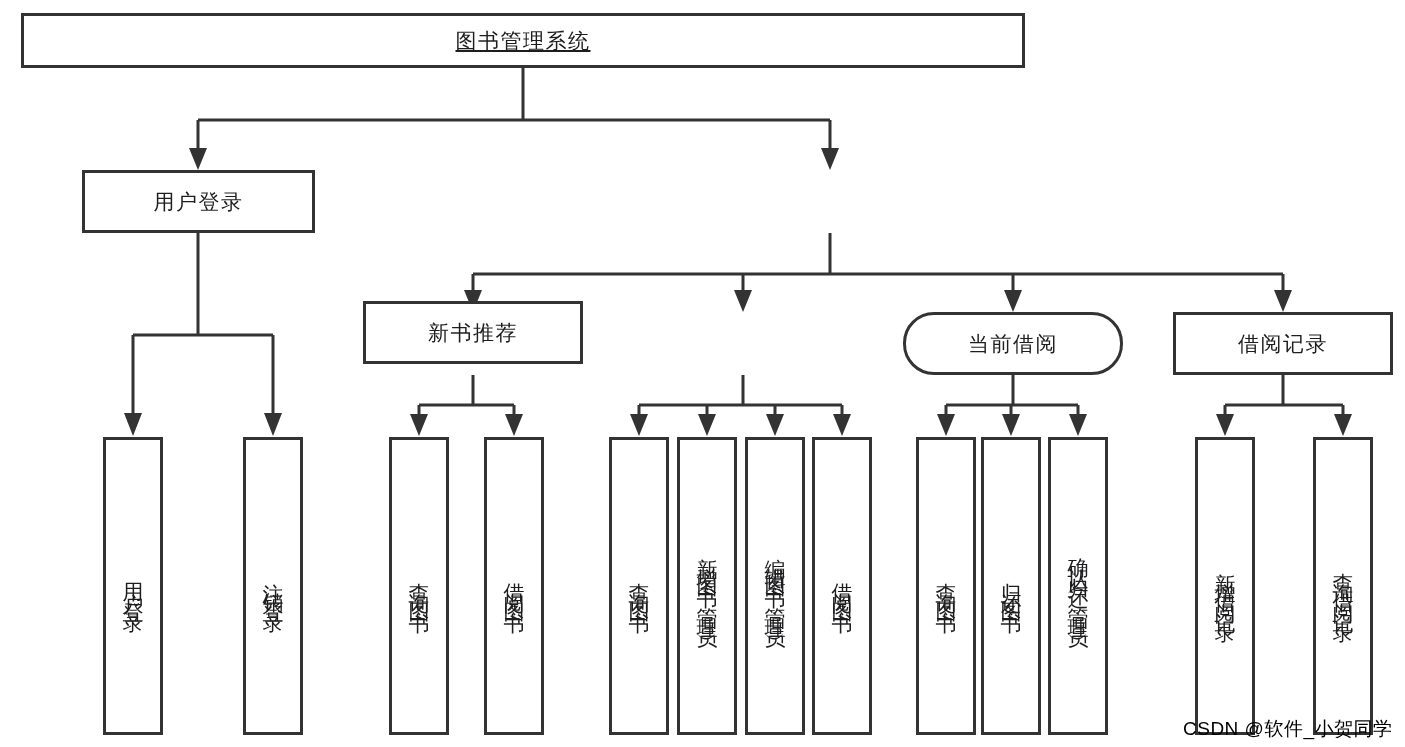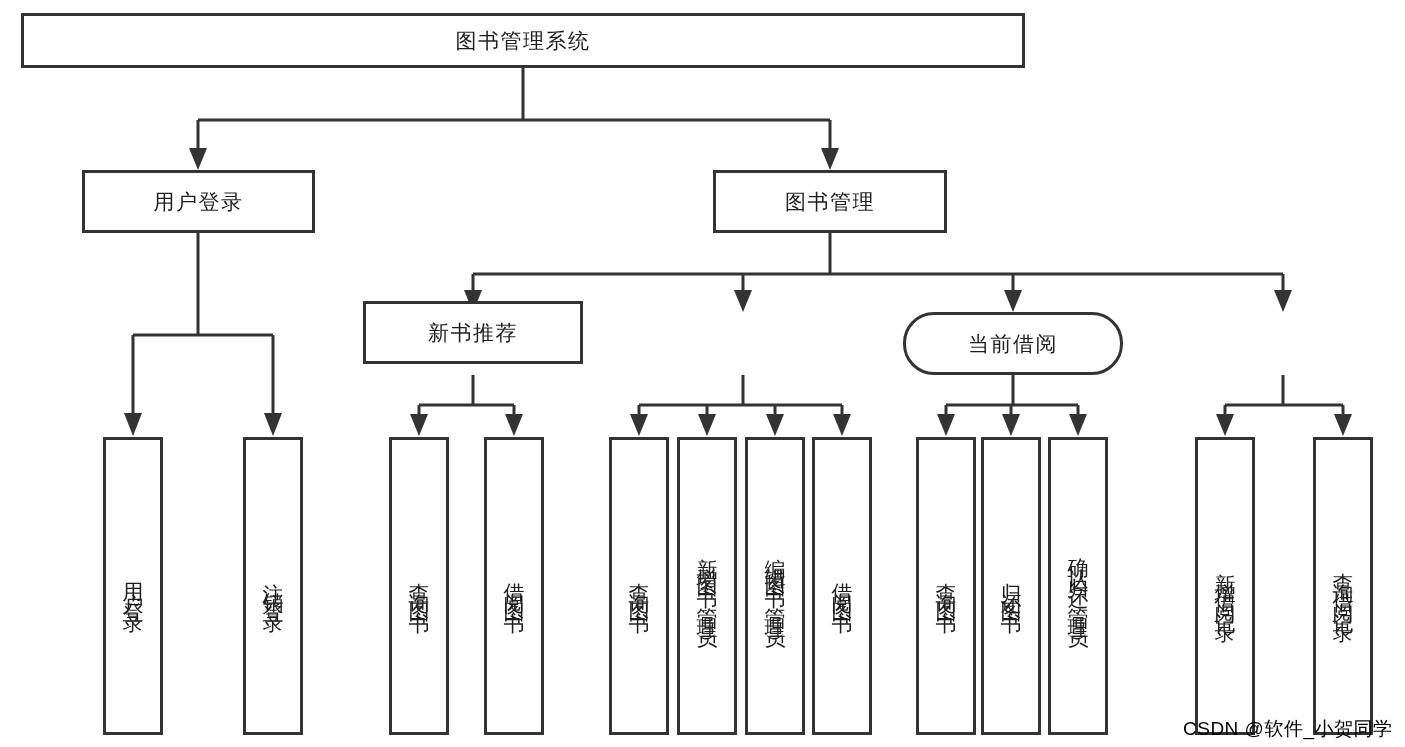--- a/index.html
+++ b/index.html
@@ -71,36 +71,36 @@
 
       <polygon points="937,414 955,414 946,436"></polygon>
       <polygon points="1002,414 1020,414 1011,436"></polygon>
       <polygon points="1069,414 1087,414 1078,436"></polygon>
 
       <polygon points="1216,414 1234,414 1225,436"></polygon>
       <polygon points="1334,414 1352,414 1343,436"></polygon>
     </g>
   </svg>
 
-  <div class="node h" style="left:21px; top:13px; width:1004px; height:55px;">
+  <div class="node h" style="left:21px; top:13px; width:1004px; height:55px;text-decoration:underline;">
     <span>图书管理系统</span>
   </div>
 
   <div class="node h" style="left:82px; top:170px; width:233px; height:63px;">
     <span>用户登录</span>
-  </div>
-  <div class="node h" style="left:713px; top:170px; width:234px; height:63px;">
-    <span>图书管理</span>
   </div>
 
   <div class="node h" style="left:363px; top:301px; width:220px; height:63px;">
     <span>新书推荐</span>
   </div>
   <div class="node h" style="left:903px; top:312px; width:220px; height:63px;border-radius:31px;">
     <span>当前借阅</span>
+  </div>
+  <div class="node h" style="left:1173px; top:312px; width:220px; height:63px;">
+    <span>借阅记录</span>
   </div>
 
   <div class="node v" style="left:103px; top:437px; width:60px; height:298px;">
     <span>用户登录</span>
   </div>
   <div class="node v" style="left:243px; top:437px; width:60px; height:298px;">
     <span>注销登录</span>
   </div>
 
   <div class="node v" style="left:389px; top:437px; width:60px; height:298px;">

